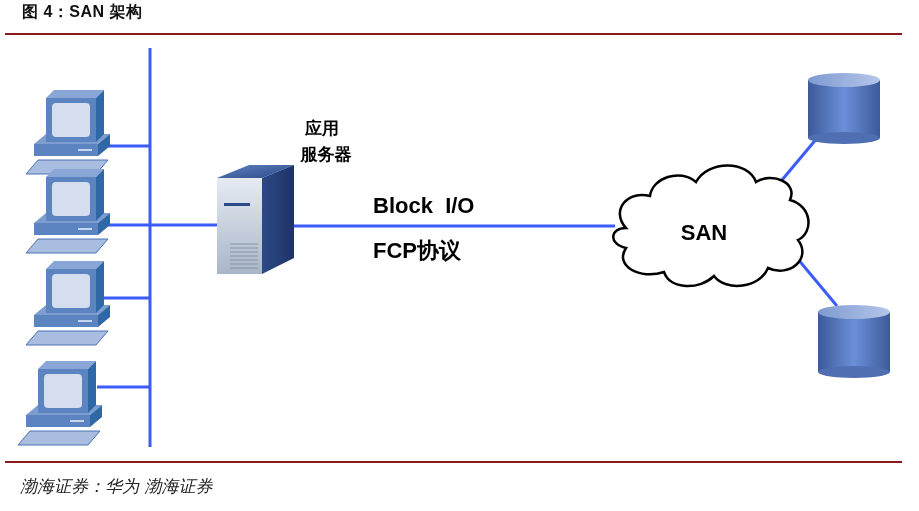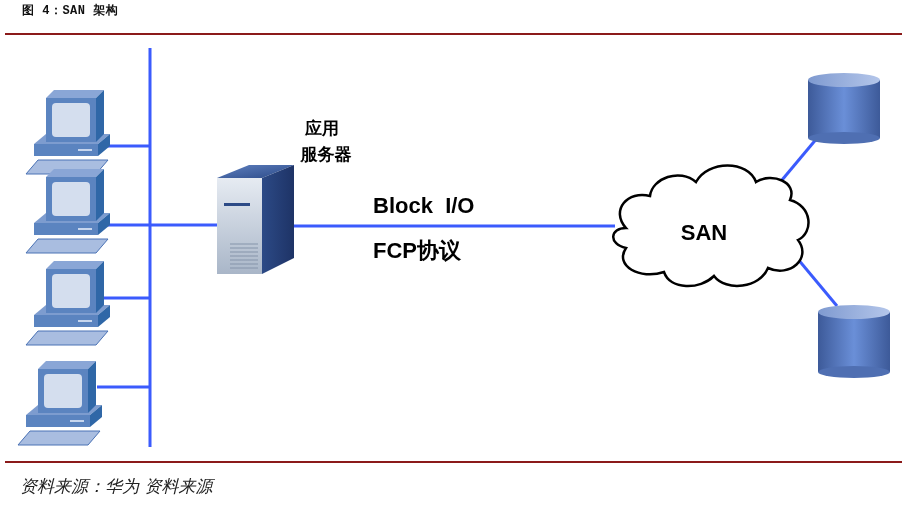--- a/index.html
+++ b/index.html
@@ -1,17 +1,17 @@
 <!DOCTYPE html>
 <html><head>
 <meta charset="utf-8">
 <style>
   html, body { margin:0; padding:0; background:#ffffff; }
   body { width:919px; height:511px; position:relative; overflow:hidden; font-family:"Liberation Sans","DejaVu Sans",sans-serif; }
-  .title { position:absolute; left:22px; top:2px; font-size:12px; font-weight:bold; color:#111; letter-spacing:0.5px;font-family:Liberation Mono, monospace; }
+  .title { position:absolute; left:22px; top:2px; font-size:16px; font-weight:bold; color:#111; letter-spacing:0.5px; }
   .rule { position:absolute; left:5px; width:897px; height:2px; background:#8b1a1a; }
   .source { position:absolute; left:20px; top:475px; font-size:17px; font-style:italic; color:#222; font-family:"DejaVu Serif",serif; }
   svg.diagram { position:absolute; left:0; top:0; }
   .lbl { font-family:"Liberation Sans","DejaVu Sans",sans-serif; font-weight:bold; fill:#000; }
 </style>
 </head>
 <body>
 
 <div class="title">图 4：SAN 架构</div>
 <div class="rule" style="top:33px;"></div>
@@ -115,13 +115,13 @@
   </g>
 
   <g>
     <rect x="818" y="312" width="72" height="60" fill="url(#cylGrad)"></rect>
     <ellipse cx="854" cy="372" rx="36" ry="6" fill="#4f6fb2"></ellipse>
     <ellipse cx="854" cy="312" rx="36" ry="7" fill="url(#cylTop)"></ellipse>
   </g>
 </svg>
 
 <div class="rule" style="top:461px;"></div>
-<div class="source">资料来源：华为 资料来源</div>
+<div class="source">渤海证券：华为 渤海证券</div>
 
 </body></html>

